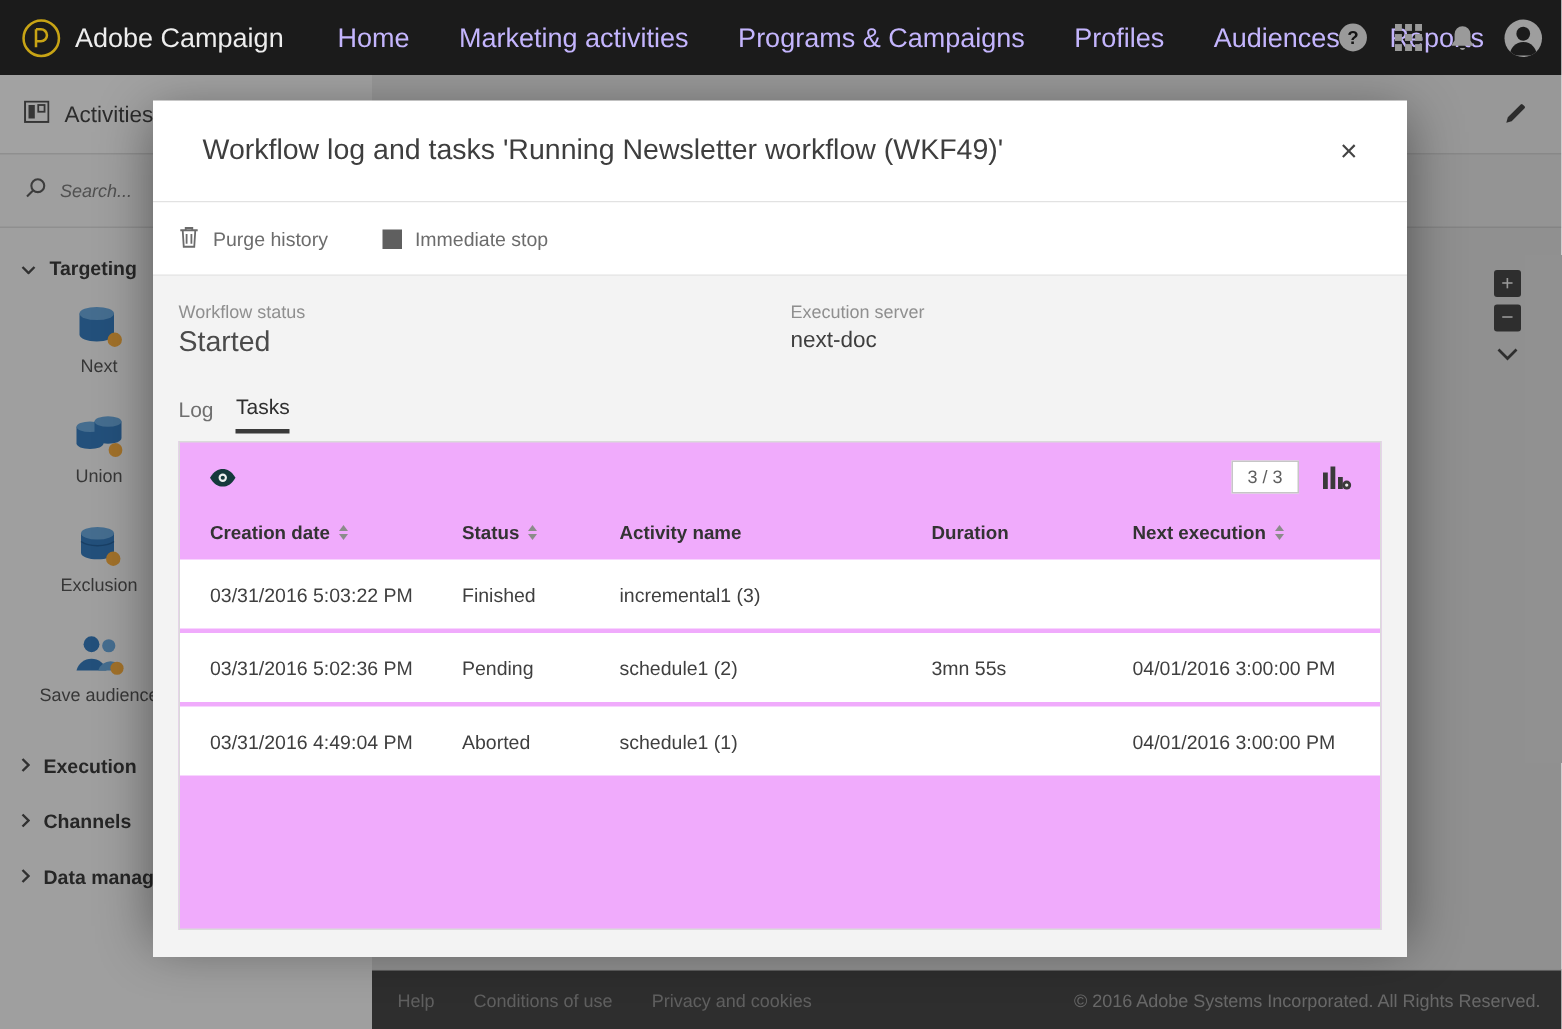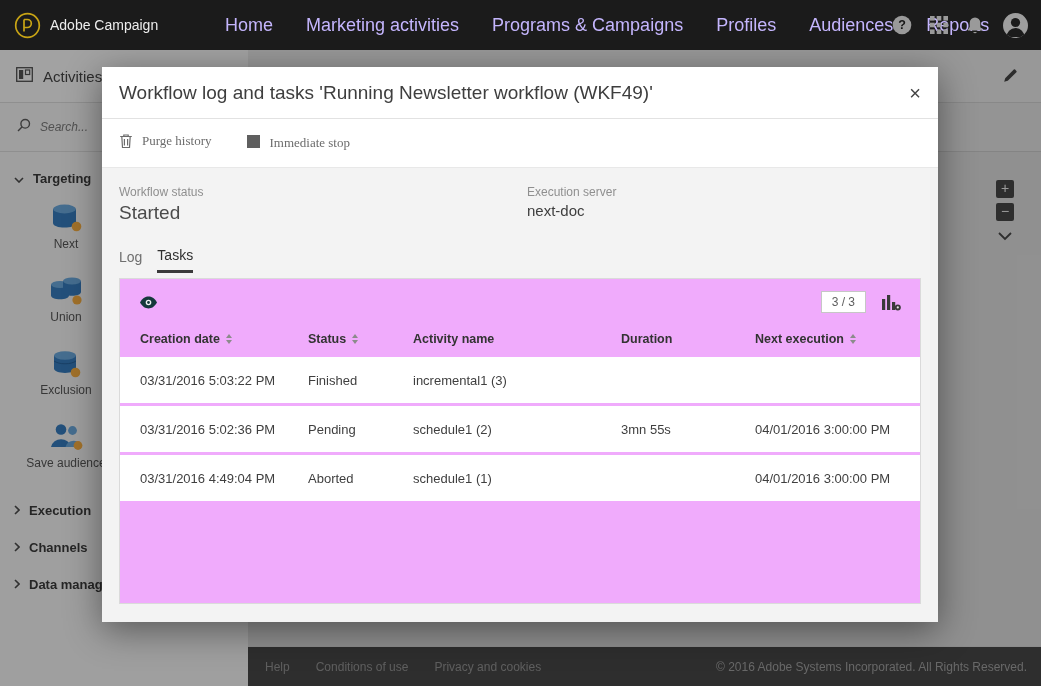--- a/index.html
+++ b/index.html
@@ -2,21 +2,21 @@
 <html><head>
 <meta charset="utf-8">
 <style>
   *{margin:0;padding:0;box-sizing:border-box}
   html,body{width:1041px;height:686px}
   body{font-family:"Liberation Sans","DejaVu Sans",sans-serif;background:#d6d6d6;position:relative;overflow:hidden}
 
   
   .topbar{position:absolute;top:0;left:0;width:1041px;height:50px;background:#1b1b1b;z-index:30;display:flex;align-items:center}
   .brand{display:flex;align-items:center;gap:9px;padding-left:14px;cursor:pointer}
-  .brand-label{color:#ededed;font-size:14px}
+  .brand-label{color:#ededed;font-size:18px}
   .topnav{position:absolute;left:225px;top:0;height:50px;display:flex;align-items:center;gap:33px}
   .nav-item{color:#c4b5fd;font-size:18px;text-decoration:none;cursor:pointer;white-space:nowrap}
   .topbar-icons{position:absolute;right:12px;top:0;height:50px;display:flex;align-items:center;gap:18px}
   .tb-icon{display:flex;cursor:pointer}
 
   
   .sidebar{position:absolute;left:0;top:50px;width:248px;height:636px;background:#ededed;z-index:1}
   .side-head{height:53px;display:flex;align-items:center;gap:10px;padding:0 16px;border-bottom:1px solid #d4d4d4;font-size:15px;color:#3c3c3c;background:#f2f2f2}
   .side-search{height:49px;display:flex;align-items:center;gap:9px;padding:0 17px;border-bottom:1px solid #d4d4d4}
   .side-search input{border:none;outline:none;background:transparent;font-style:italic;font-size:12px;color:#666;width:150px;font-family:inherit}
@@ -42,25 +42,25 @@
   .footerbar{position:absolute;left:248px;bottom:0;width:793px;height:40px;background:#404040;border-top:1px solid #cfcfcf;display:flex;align-items:center;padding:0 14px 0 17px;z-index:1}
   .footer-links{display:flex;gap:26px}
   .flink{font-size:12px;color:#8b8b8b;text-decoration:none;cursor:pointer;white-space:nowrap}
   .copyright{margin-left:auto;font-size:12px;color:#999;white-space:nowrap}
 
   
   .overlay{position:absolute;left:0;top:50px;width:1041px;height:636px;background:rgba(15,15,15,0.35);z-index:10}
 
   
   .modal{position:absolute;left:102px;top:67px;width:836px;height:555px;background:#fff;z-index:20;box-shadow:0 8px 34px rgba(0,0,0,0.45)}
-  .modal-header{height:52px;display:flex;align-items:center;padding:0 17px;border-bottom:1px solid #e2e2e2}
+  .modal-header{height:68px;display:flex;align-items:center;padding:0 33px;border-bottom:1px solid #e2e2e2}
   .modal-title{font-size:19px;color:#3e3e3e;font-weight:normal;white-space:nowrap}
   .modal-close{margin-left:auto;font-size:20px;color:#444;cursor:pointer;line-height:1;background:none;border:none;font-family:inherit}
   .modal-toolbar{height:48px;display:flex;align-items:center;gap:36px;padding:0 17px;background:#fff}
-  .mt-item{display:flex;align-items:flex-start;gap:9px;font-size:13px;color:#6c6c6c;cursor:pointer;background:none;border:none;font-family:Liberation Serif, serif}
+  .mt-item{display:flex;align-items:center;gap:9px;font-size:13px;color:#6c6c6c;cursor:pointer;background:none;border:none;font-family:Liberation Sans, sans-serif}
   .stop-square{width:13px;height:13px;background:#5f5f5f;display:inline-block}
   .modal-body{height:455px;background:#f3f3f3;padding:17px;border-top:1px solid #e8e8e8}
   .status-row{display:flex}
   .status-col.left{width:408px}
   .field-label{font-size:12px;color:#8f8f8f;margin-bottom:3px}
   .status-value-big{font-size:19px;color:#4b4b4b}
   .status-value{font-size:15px;color:#3e3e3e}
   .modal-tabs{display:flex;gap:15px;margin-top:23px}
   .tab{font-size:14px;color:#6f6f6f;padding-bottom:7px;cursor:pointer;background:none;border:none;font-family:inherit}
   .tab.active{color:#2f2f2f;border-bottom:3px solid #3a3a3a}

